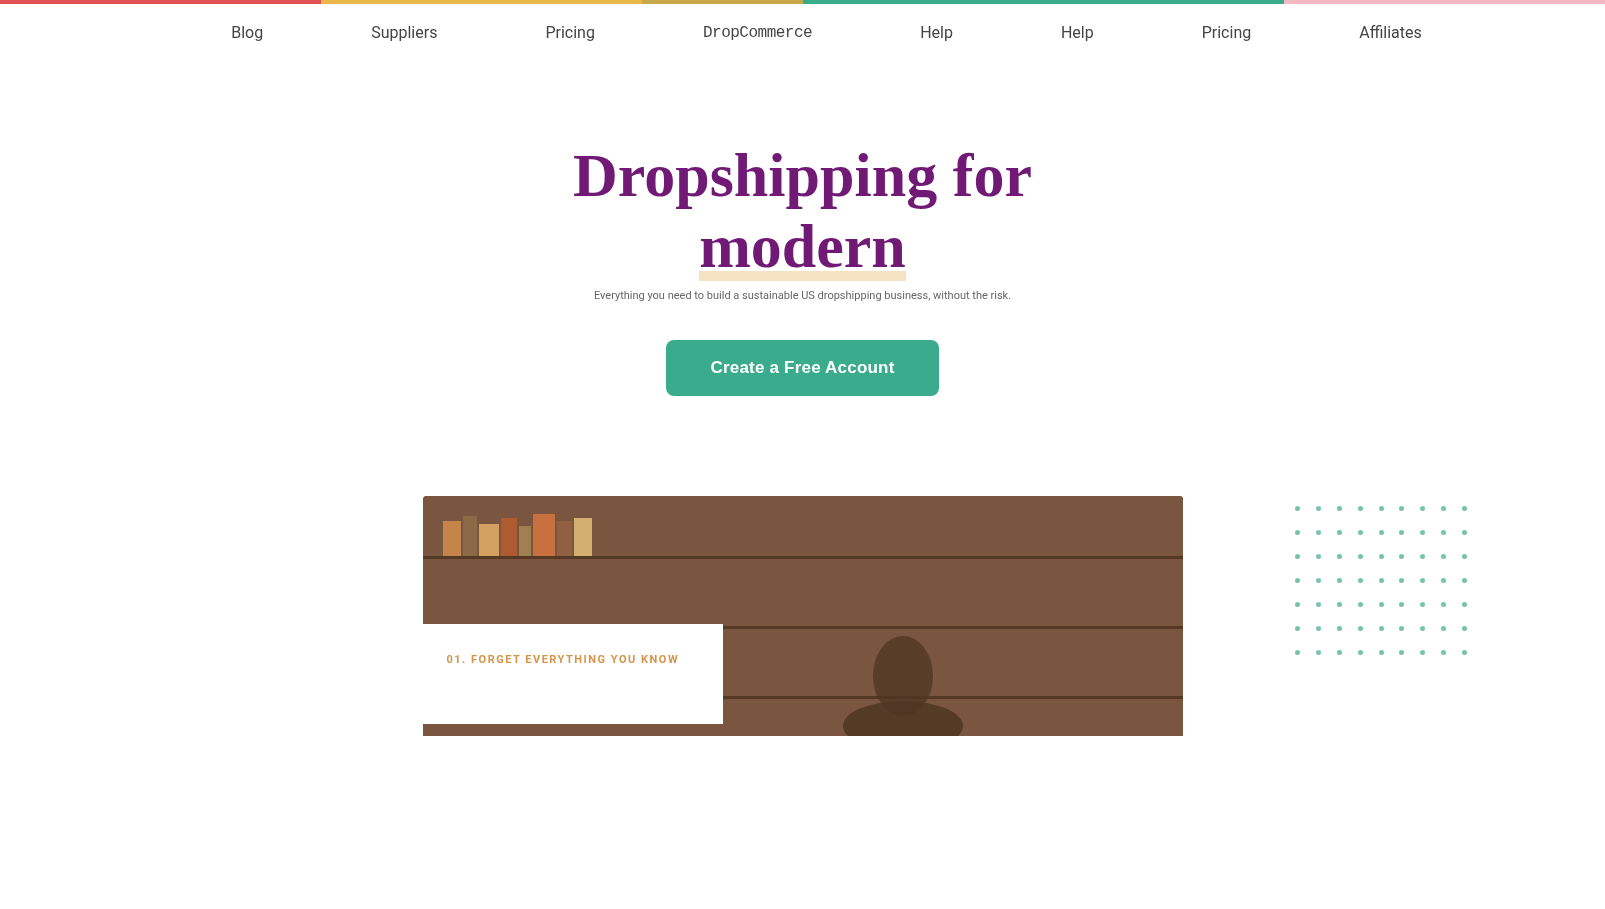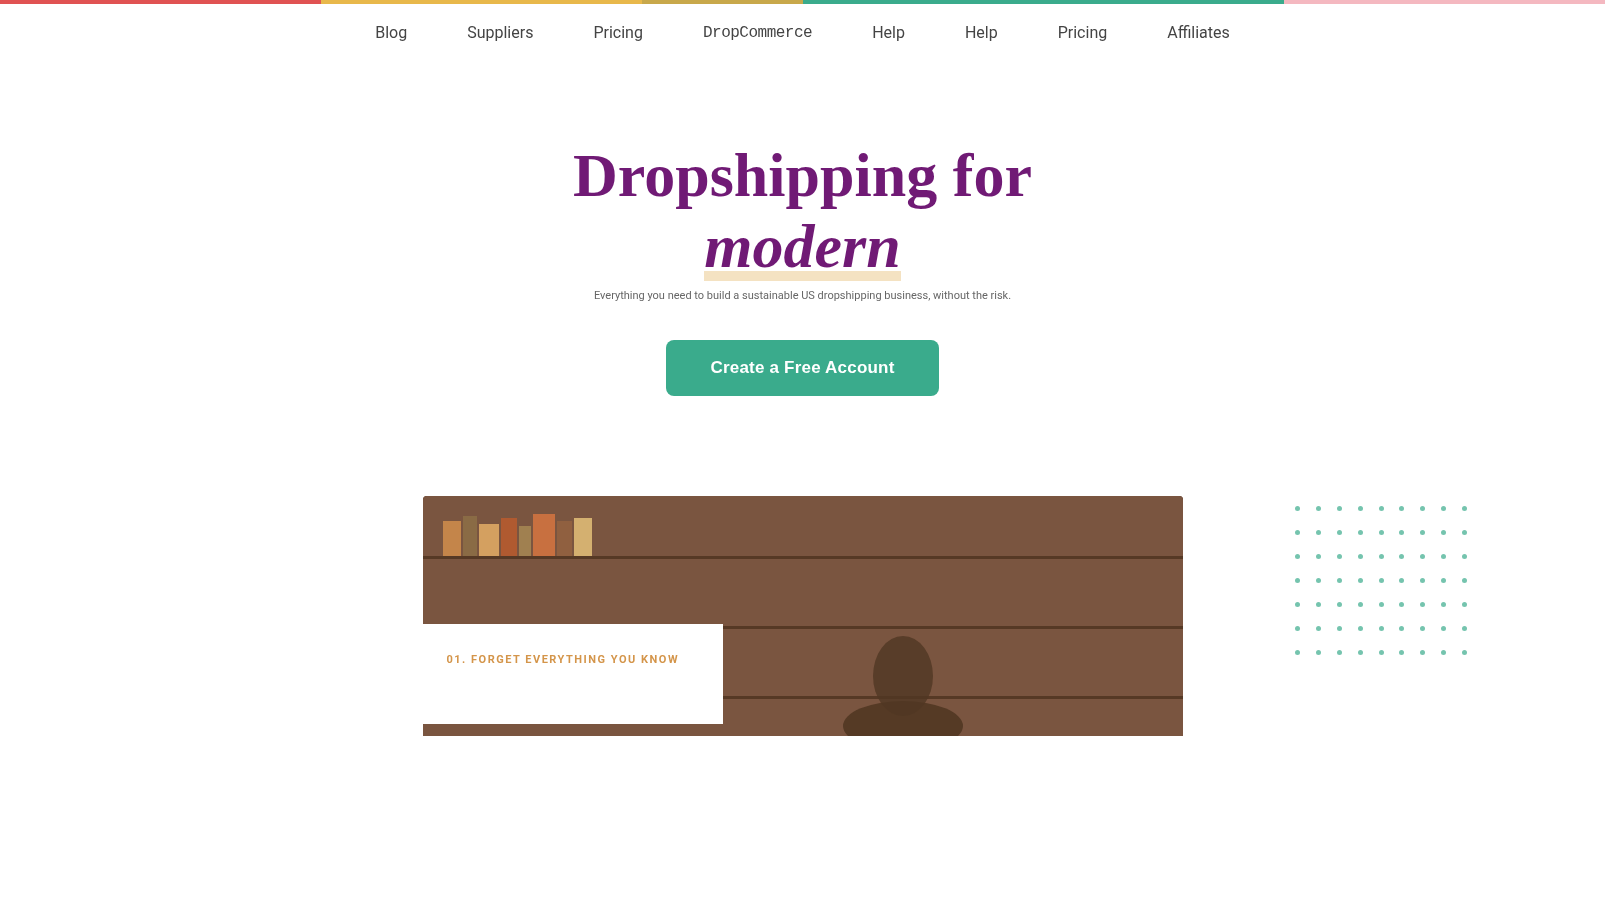--- a/index.html
+++ b/index.html
@@ -40,20 +40,21 @@
       align-items: center;
       gap: 60px;
       list-style: none;
     }
 
     .nav-links li a {
       text-decoration: none;
       color: #444;
       font-size: 16px;
       font-weight: 400;
+      margin-left: 48px;
     }
 
     .nav-logo {
       font-size: 22px;
       font-weight: 700;
       color: #1a2e2e;
       font-family: Liberation Mono, monospace;
       letter-spacing: -0.5px;
     }
 
@@ -69,21 +70,20 @@
       color: #701a75;
       line-height: 1.15;
       font-family: Georgia, 'Times New Roman', serif;
       max-width: 700px;
       margin: 0 auto 4px;
     }
 
     .hero h1 .highlight-word {
       position: relative;
       display: inline-block;
-      font-style: italic;
     }
 
     .hero h1 .highlight-word::after {
       content: '';
       position: absolute;
       bottom: 2px;
       left: 0;
       right: 0;
       height: 10px;
       background: rgba(230, 190, 120, 0.45);

